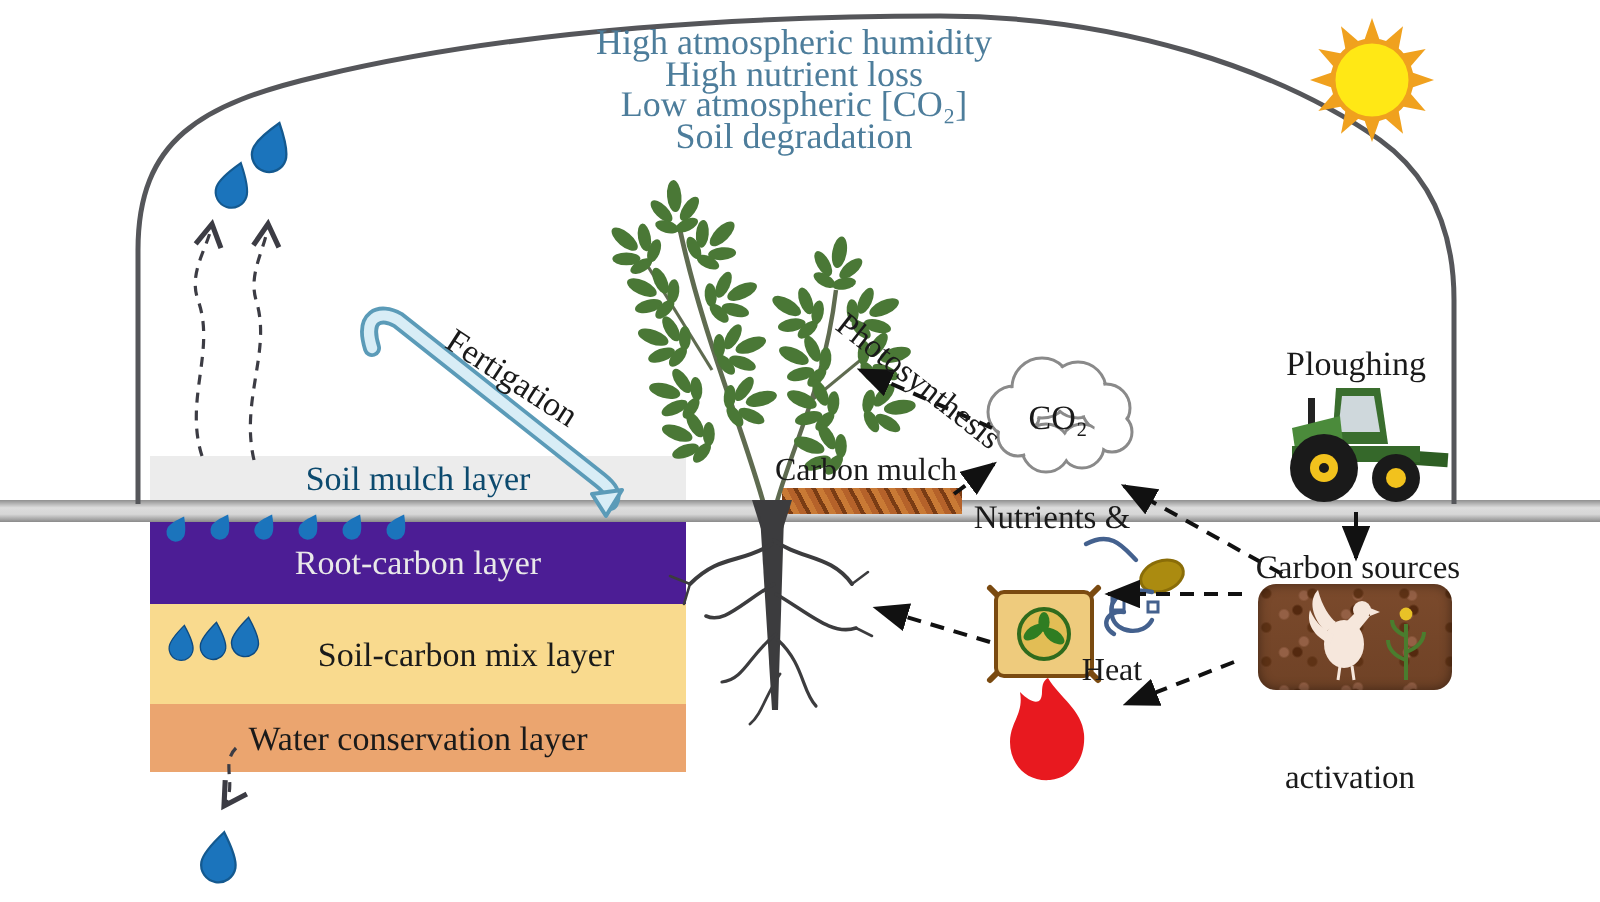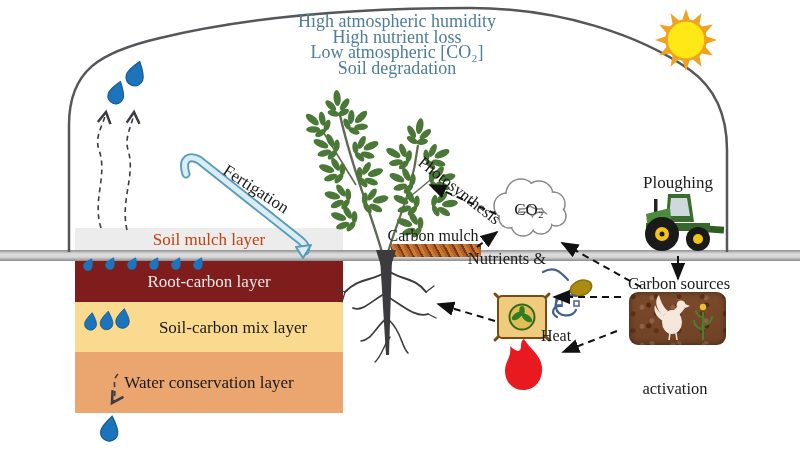--- a/index.html
+++ b/index.html
@@ -2,24 +2,24 @@
 <html><head>
 <meta charset="utf-8">
 <style>
   html,body{margin:0;padding:0;background:#fff;}
   .canvas{position:relative;width:800px;height:451px;background:#fff;overflow:hidden;
           font-family:"Liberation Serif","DejaVu Serif",serif;}
   .ground-bar{position:absolute;left:0;top:250px;width:800px;height:11px;z-index:1;
           background:linear-gradient(#8f8f8f,#dcdcdc 35%,#d6d6d6 65%,#8a8a8a);}
   .layer{position:absolute;left:75px;width:268px;z-index:2;display:flex;align-items:center;justify-content:center;}
   .layer span{font-size:17px;line-height:1;}
-  .layer-0{top:228px;height:22px;background:#ececec;color:#c2410c;}
-  .layer-1{top:261px;height:41px;background:#7f1d1d;color:#e9e9e9;}
+  .layer-0{top:228px;height:22px;background:#ececec;color:#0c4a6e;}
+  .layer-1{top:261px;height:41px;background:#4c1d95;color:#e9e9e9;}
   .layer-2{top:302px;height:50px;background:#f9da8e;color:#1a1a1a;}
-  .layer-3{top:352px;height:61px;background:#eba56f;color:#1a1a1a;}
+  .layer-3{top:352px;height:34px;background:#eba56f;color:#1a1a1a;}
   svg.scene{position:absolute;left:0;top:0;z-index:3;pointer-events:none;}
   .lbl{position:absolute;z-index:5;color:#1a1a1a;white-space:nowrap;
        transform:translate(-50%,-50%);font-size:16.5px;line-height:1;}
   .warnings{position:absolute;left:397px;top:14px;transform:translateX(-50%);z-index:5;
        text-align:center;color:#4d7d9b;font-size:18px;line-height:15.6px;white-space:nowrap;}
   .soil-img{position:absolute;left:629px;top:292px;width:97px;height:53px;border-radius:9px;z-index:2;
        background-image:
          radial-gradient(circle at 18% 28%, #5e3215 0 2px, transparent 3px),
          radial-gradient(circle at 68% 62%, #54290f 0 2px, transparent 3px),
          radial-gradient(circle at 42% 80%, #946045 0 2px, transparent 3px),
@@ -259,21 +259,21 @@
   </div>
 
   <div class="lbl" style="left:256px;top:189px;transform:translate(-50%,-50%) rotate(33deg);font-size:17px;">Fertigation</div>
 
   <div class="lbl" style="left:459px;top:191px;transform:translate(-50%,-50%) rotate(38deg);">Photosynthesis</div>
 
   <div class="lbl" style="left:529px;top:209px;font-size:17px;">CO₂</div>
 
   <div class="lbl" style="left:433px;top:236px;font-size:16px;">Carbon mulch</div>
 
-  <div class="lbl" style="left:507px;top:259px;font-family:Liberation Serif, serif;">Nutrients &amp;</div>
+  <div class="lbl" style="left:526px;top:259px;font-family:Liberation Serif, serif;">Nutrients &amp;</div>
 
   <div class="lbl" style="left:556px;top:336px;font-size:16px;">Heat</div>
 
   <div class="lbl" style="left:678px;top:182px;font-size:17px;">Ploughing</div>
 
   <div class="lbl" style="left:679px;top:284px;">Carbon sources</div>
 
   <div class="lbl" style="left:675px;top:389px;">activation</div>
 
 </div>

